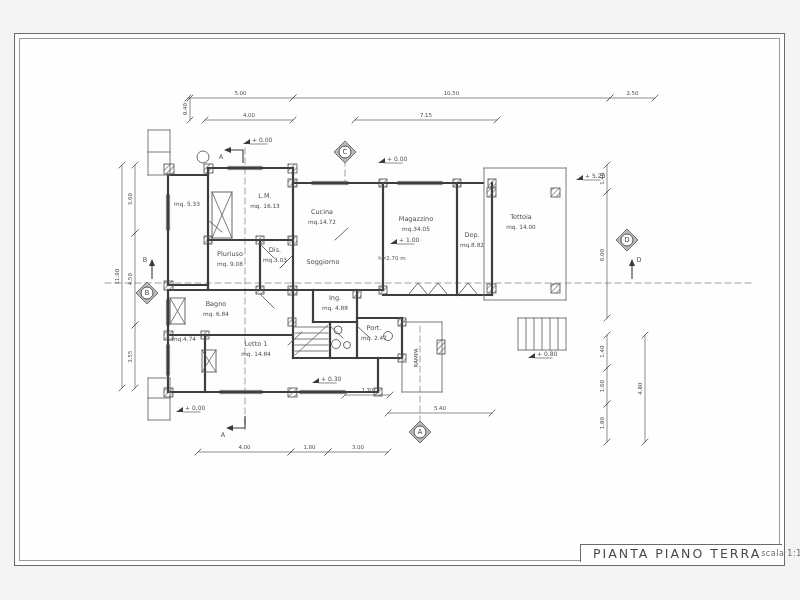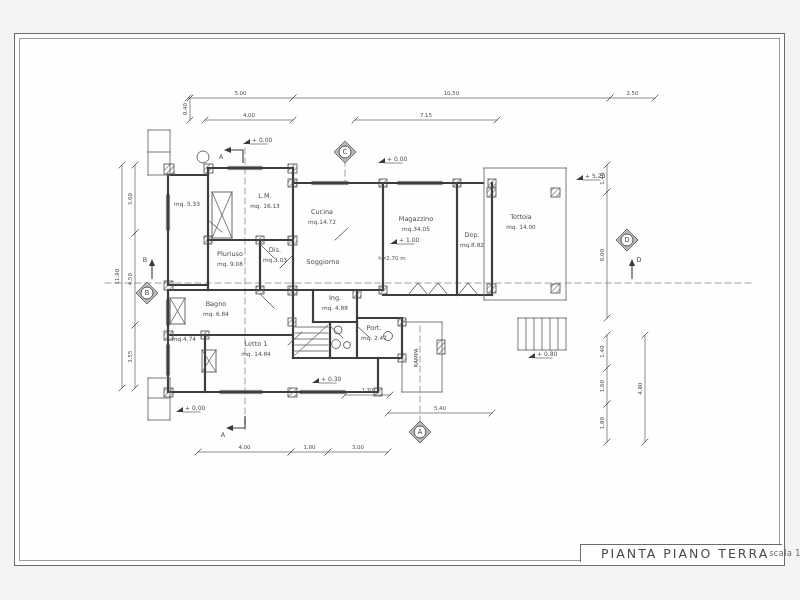--- a/index.html
+++ b/index.html
@@ -15,21 +15,21 @@
   }
   .page-inner{
     position:absolute;left:4px;top:4px;right:4px;bottom:4px;
     border:1px solid #9a9a9a;
   }
   svg{position:absolute;left:0;top:0;}
   .titleblock{
     position:absolute;right:18px;bottom:38px;width:202px;height:18px;
     border-top:1.4px solid #6b6b6b;border-left:1.4px solid #6b6b6b;
     background:#fff;display:flex;align-items:center;justify-content:space-between;
-    padding:0 8px 0 20px;box-sizing:border-box;
+    padding:0 8px 0 12px;box-sizing:border-box;
   }
   .titleblock .t{
     font-size:12.5px;letter-spacing:2px;color:#4a4a4a;white-space:nowrap;
   }
   .titleblock .s{
     font-size:8px;letter-spacing:.5px;color:#6a6a6a;white-space:nowrap;
   }
 </style>
 </head>
 <body>

